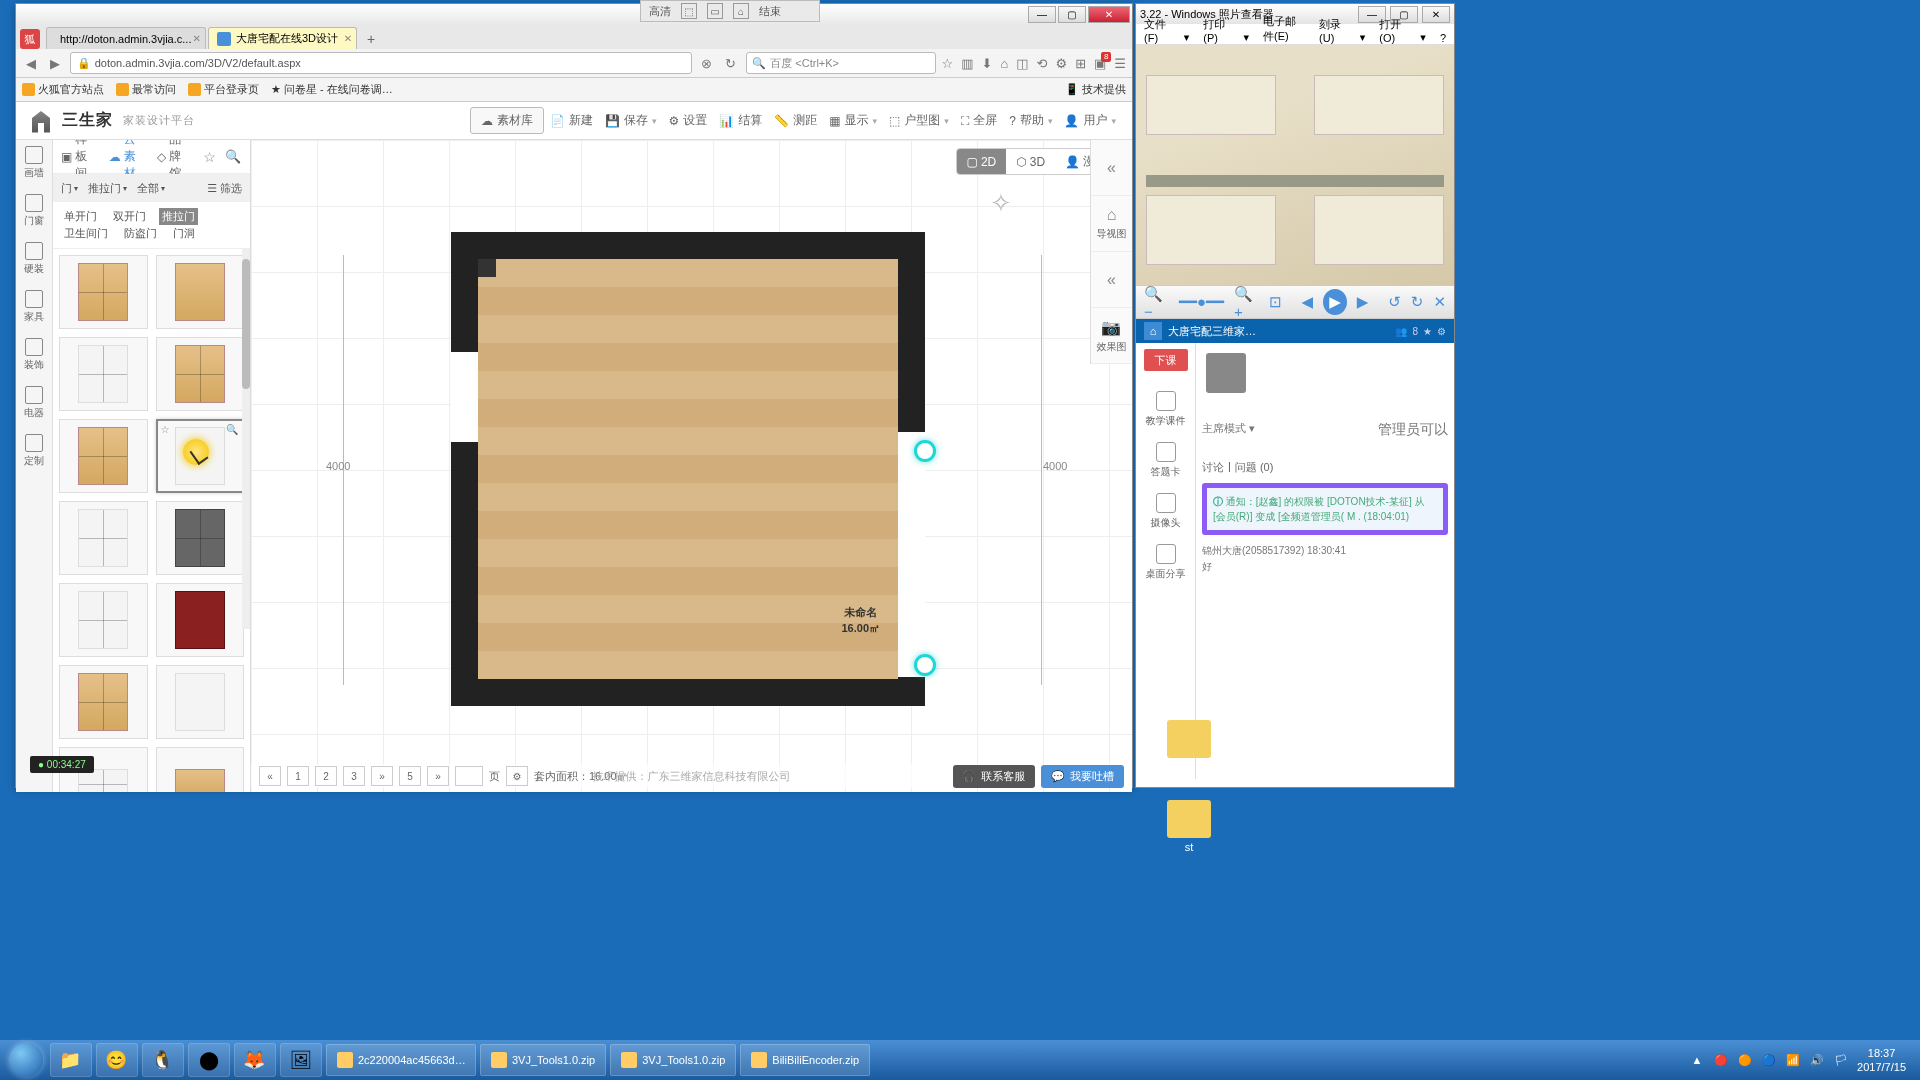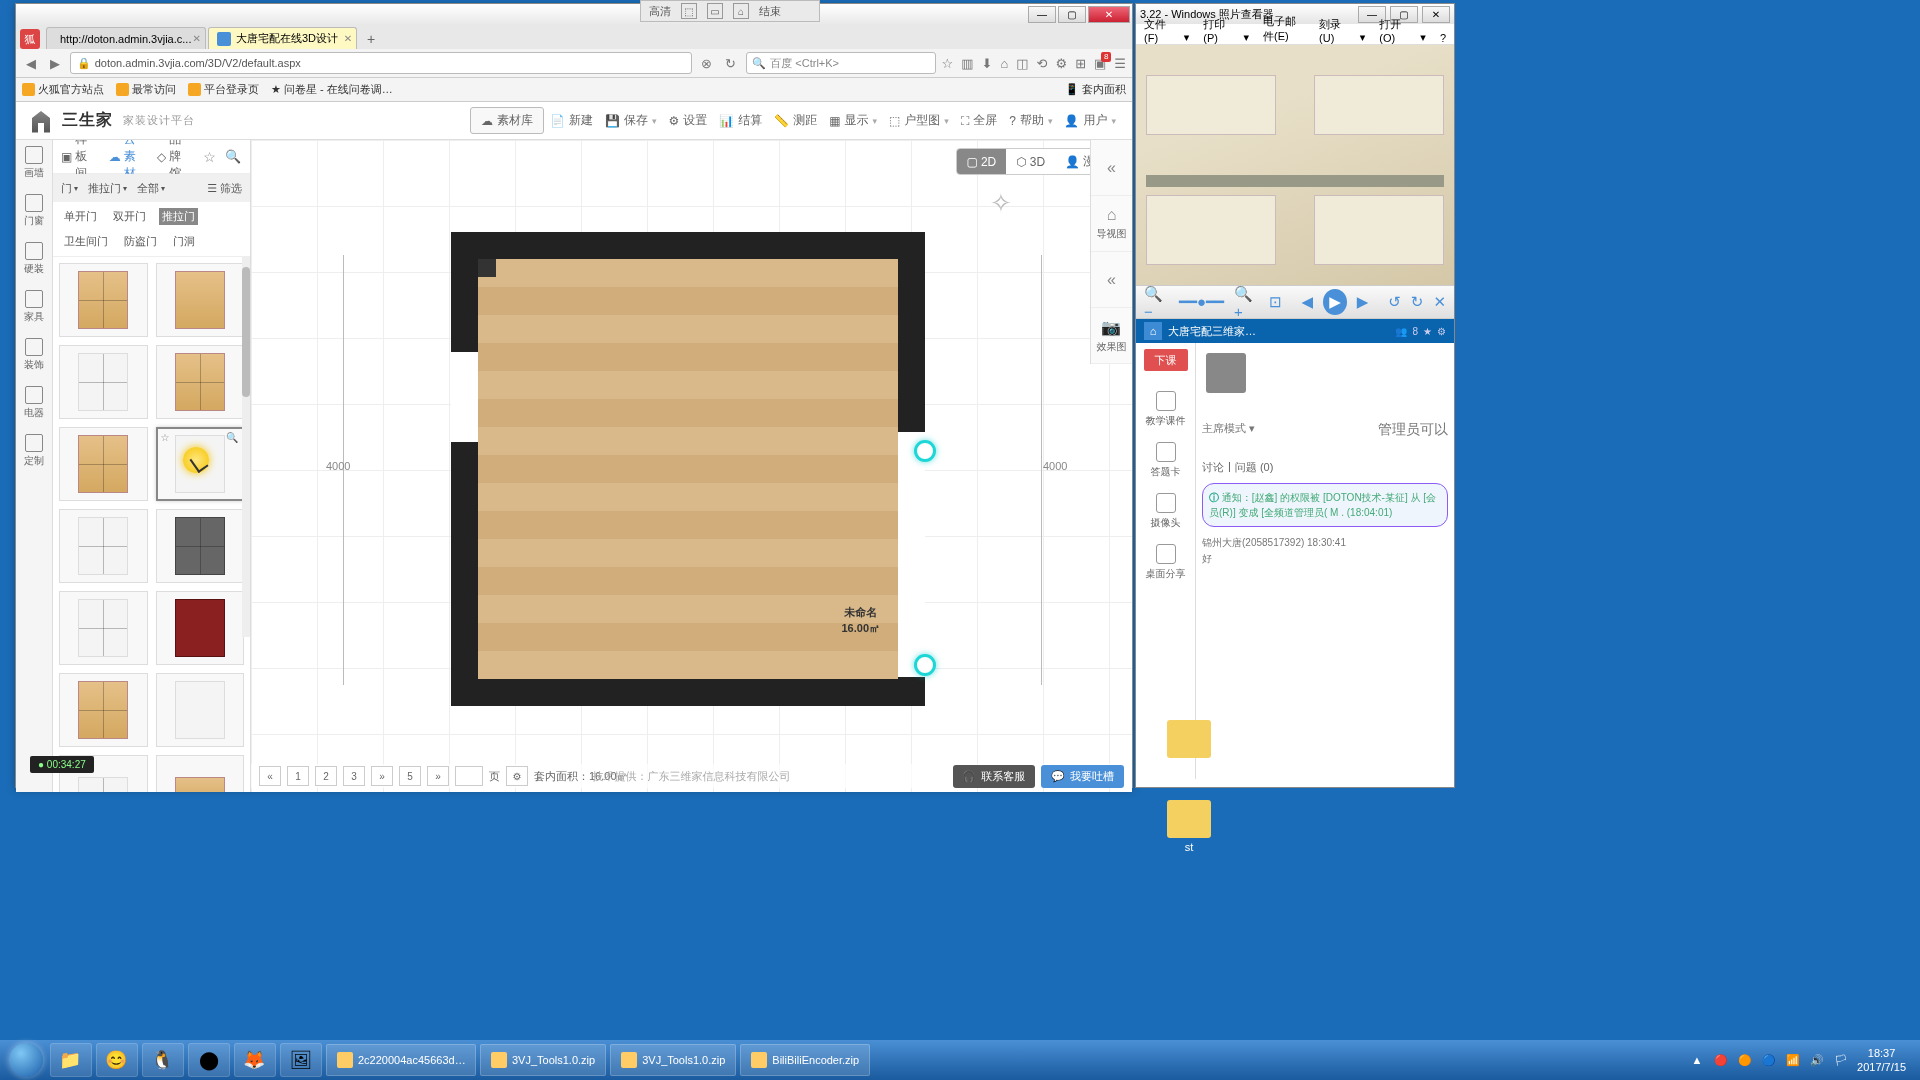--- a/index.html
+++ b/index.html
@@ -48,21 +48,21 @@
 .panel-tabs{height:34px;display:flex;align-items:center;padding:0 8px;gap:10px;border-bottom:1px solid #eee;font-size:12px}
 .ptab{display:flex;align-items:center;gap:3px;color:#666;cursor:pointer}
 .ptab.active{color:#4a90d9}
 .ptab-star{color:#888;font-size:14px}
 .ptab-search{color:#888;font-size:13px}
 .panel-filters{height:28px;background:#f0f0f0;display:flex;align-items:center;padding:0 8px;gap:10px;font-size:11px;color:#555}
 .pf{display:flex;align-items:center;gap:2px}
 .pf .caret{font-size:8px}
 .pf-spacer{flex:1}
 .pf-filter{display:flex;align-items:center;gap:3px}
-.door-types{padding:6px 8px;display:flex;flex-wrap:wrap;gap:8px 10px;font-size:11px;border-bottom:1px solid #eee}
+.door-types{padding:6px 8px;display:flex;flex-wrap:wrap;gap:0 10px;font-size:11px;border-bottom:1px solid #eee}
 .dt{color:#555;cursor:pointer;padding:1px 3px}
 .dt.active{background:#888;color:#fff}
 .thumbs{flex:1;overflow-y:auto;padding:6px;display:grid;grid-template-columns:1fr 1fr;gap:8px;position:relative}
 .thumb{height:74px;border:1px solid #ddd;background:#f8f8f8;display:flex;align-items:center;justify-content:center;cursor:pointer;position:relative}
 .thumb.sel{border:2px solid #888;box-shadow:0 0 4px rgba(0,0,0,.2)}
 .door-shape{width:50px;height:58px;position:relative}
 .door-wood{background:linear-gradient(#e5c088,#d4a860);border:1px solid #b88}
 .door-white{background:#f4f4f4;border:1px solid #ddd}
 .door-dark{background:#666;border:1px solid #444}
 .door-red{background:#8b2020;border:1px solid #5a1010}
@@ -130,21 +130,21 @@
 .pv-body{display:flex;height:436px}
 .pv-left{width:60px;border-right:1px solid #ddd;display:flex;flex-direction:column;align-items:center}
 .pv-red-btn{margin:6px;width:44px;height:22px;background:#e05050;color:#fff;font-size:11px;display:flex;align-items:center;justify-content:center;border-radius:2px;cursor:pointer}
 .pv-lbtn{display:flex;flex-direction:column;align-items:center;gap:3px;font-size:10px;color:#666;margin-top:14px;cursor:pointer}
 .pv-lico{width:20px;height:20px;border:1px solid #999;border-radius:3px}
 .pv-right{flex:1;padding:6px;font-size:11px;color:#555;overflow:hidden}
 .pv-avatar{width:40px;height:40px;background:#888;border-radius:3px;display:inline-block;vertical-align:middle;margin:4px}
 .pv-mode{margin:24px 0;color:#777}
 .pv-tabs{display:flex;gap:4px;margin:8px 0;font-size:11px}
 .pv-tab{color:#666}
-.pv-notice{background:#eef5fc;border:1px solid #8b5cf6;border-radius:12px;padding:6px;font-size:10px;color:#4a7;line-height:1.5;margin-bottom:8px}
+.pv-notice{background:#eef5fc;border:5px solid #8b5cf6;border-radius:3px;padding:6px;font-size:10px;color:#4a7;line-height:1.5;margin-bottom:8px}
 .pv-notice b{color:#2a8}
 .pv-chat{font-size:10px;color:#777;line-height:1.6}
 .pv-status{position:absolute;left:14px;bottom:14px;background:#222;color:#8f8;font-size:10px;padding:3px 8px;border-radius:2px;z-index:30}
 
 .desk-ico{position:absolute;width:48px;text-align:center;font-size:11px;color:#fff}
 .desk-ico .di{width:44px;height:38px;background:#f4d060;margin:0 auto 3px;border-radius:3px}
 .di1{left:1165px;top:720px}
 .di2{left:1165px;top:800px}
 
 .taskbar{position:absolute;left:0;bottom:0;width:1920px;height:40px;background:linear-gradient(#4a8fd4,#1a5a9e);display:flex;align-items:center;padding:0 6px;gap:4px}
@@ -228,21 +228,21 @@
         <div class="bm-ico"></div>
         <span>平台登录页</span>
       </div>
     <div class="bm">
         <span>★</span>
         <span>问卷星 - 在线问卷调…</span>
       </div>
     <div class="bm-spacer"></div>
     <div class="bm">
         <span>📱</span>
-        <span>套内面积</span>
+        <span>技术提供</span>
       </div>
   </div>
 
   <div class="app">
     <div class="app-header">
       <div class="logo">
         <div class="logo-ico"></div>
         <span>三生家</span>
         <span class="logo-sub">家装设计平台</span>
       </div>

